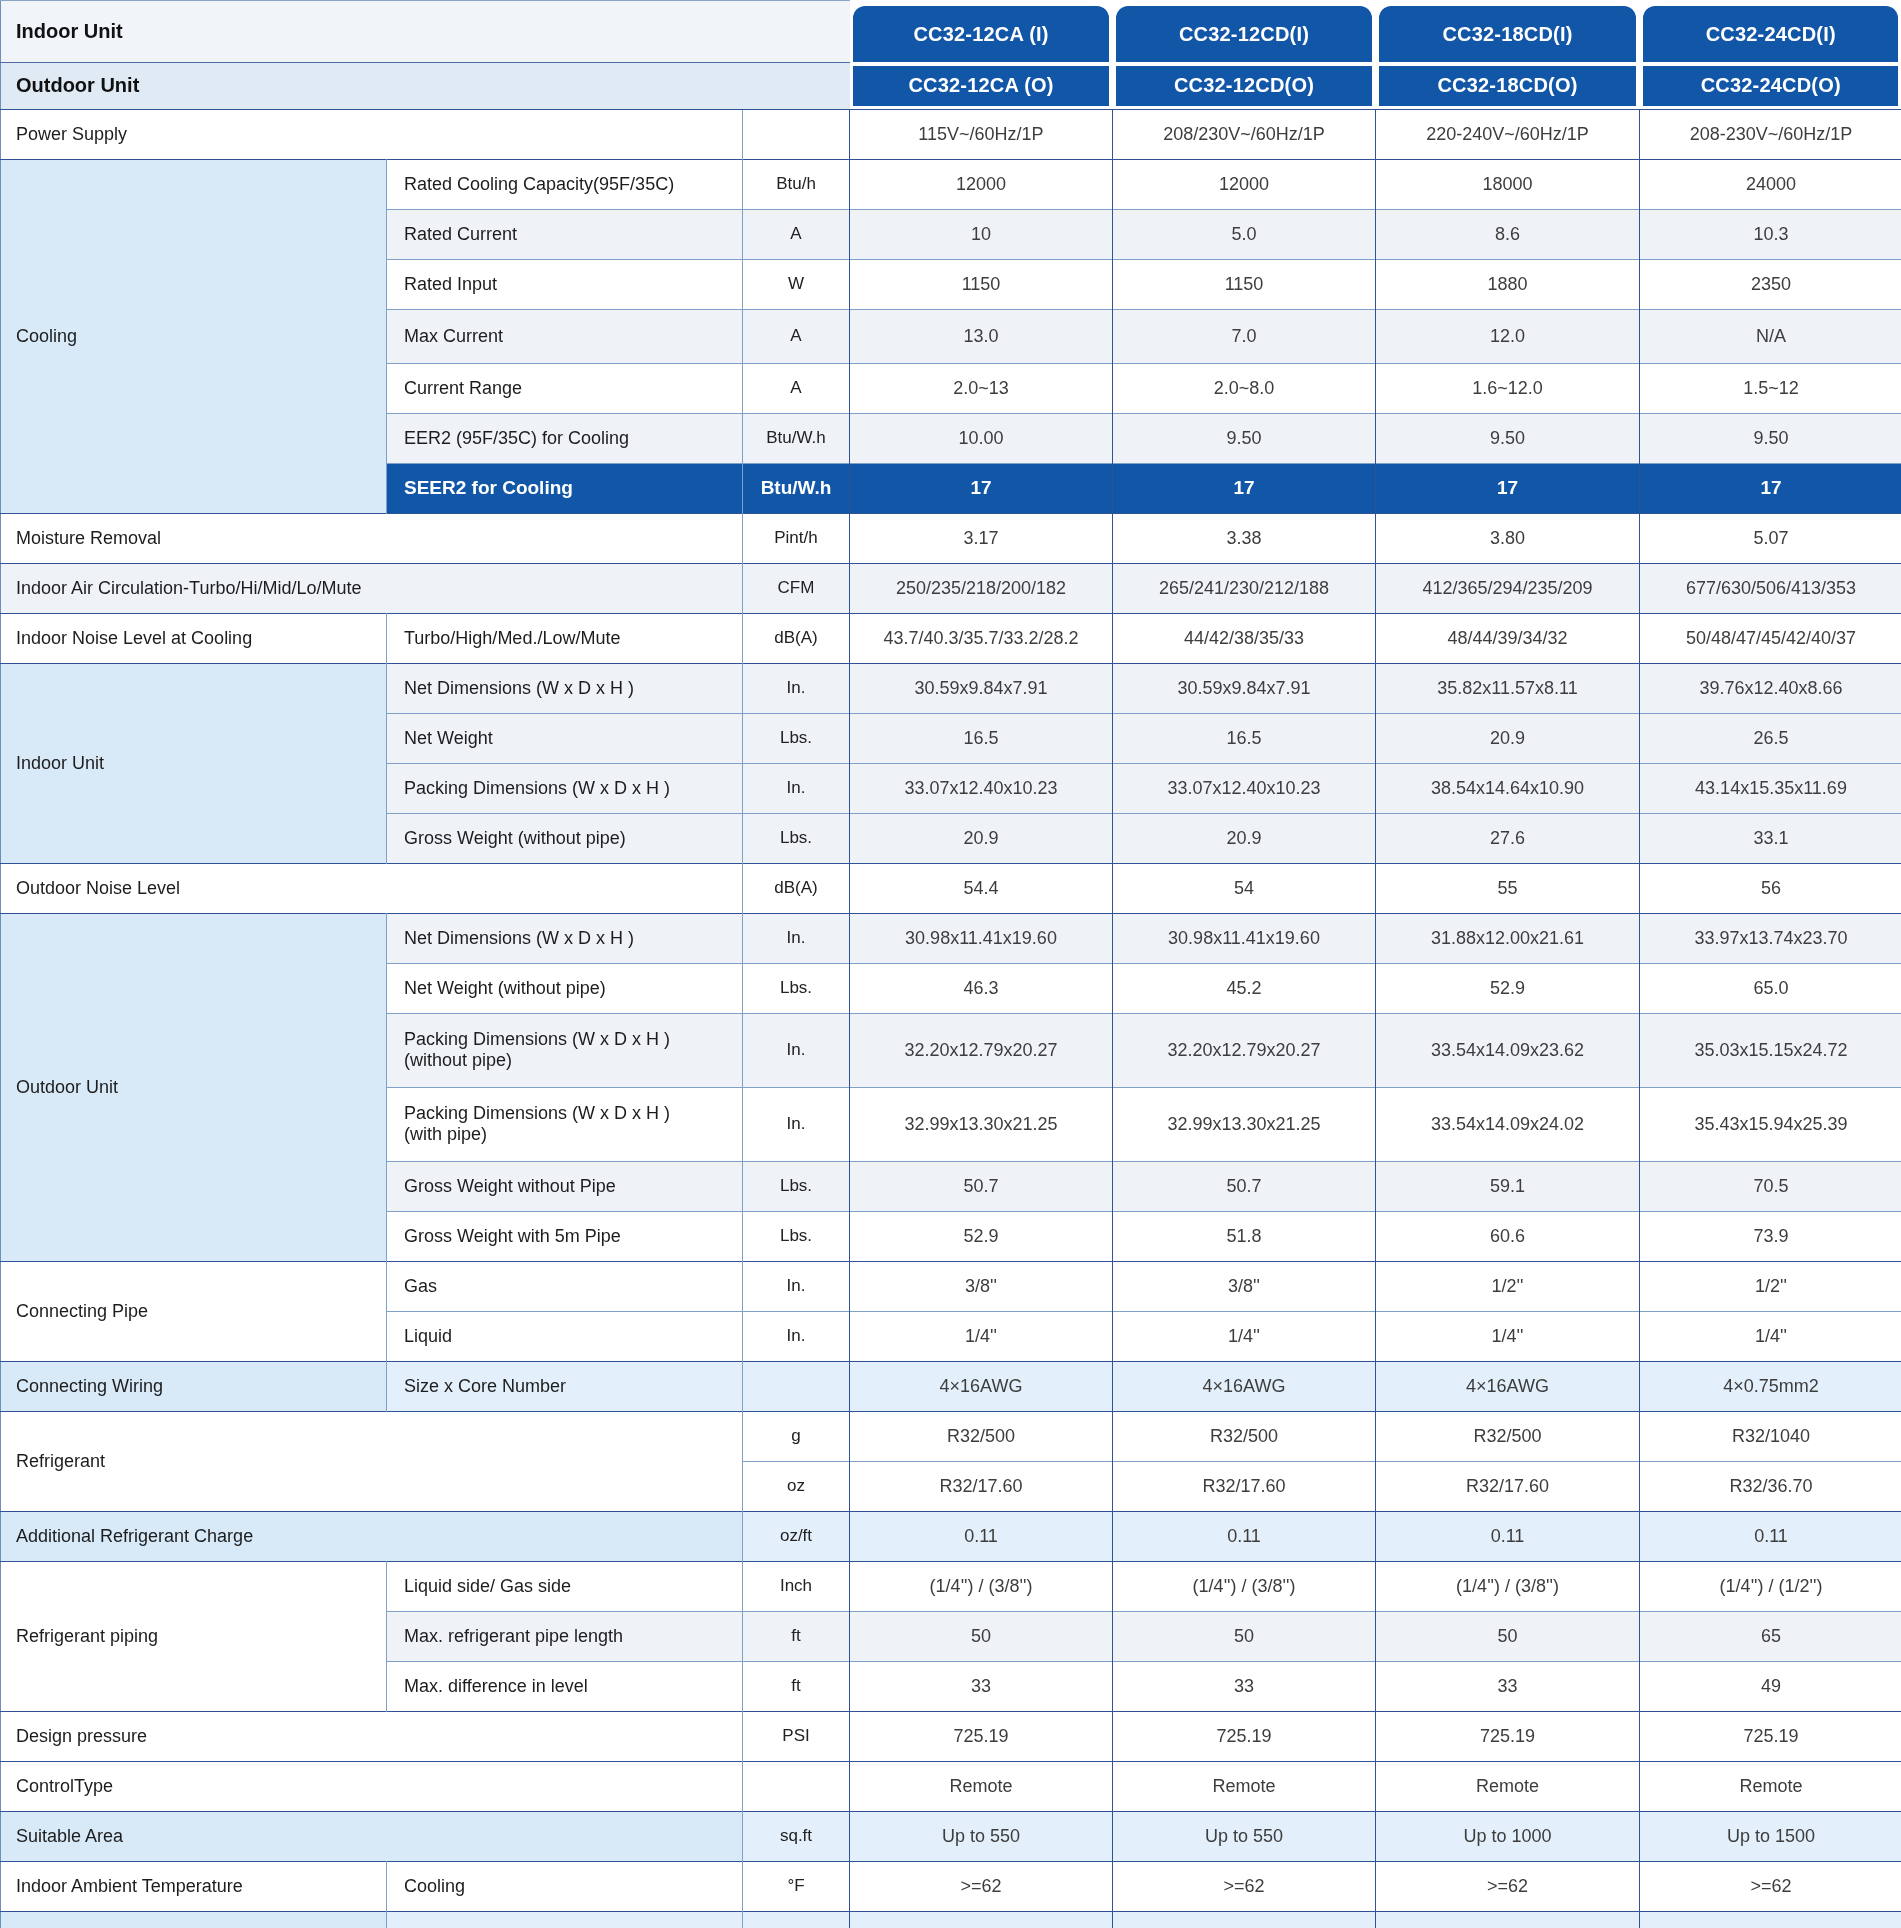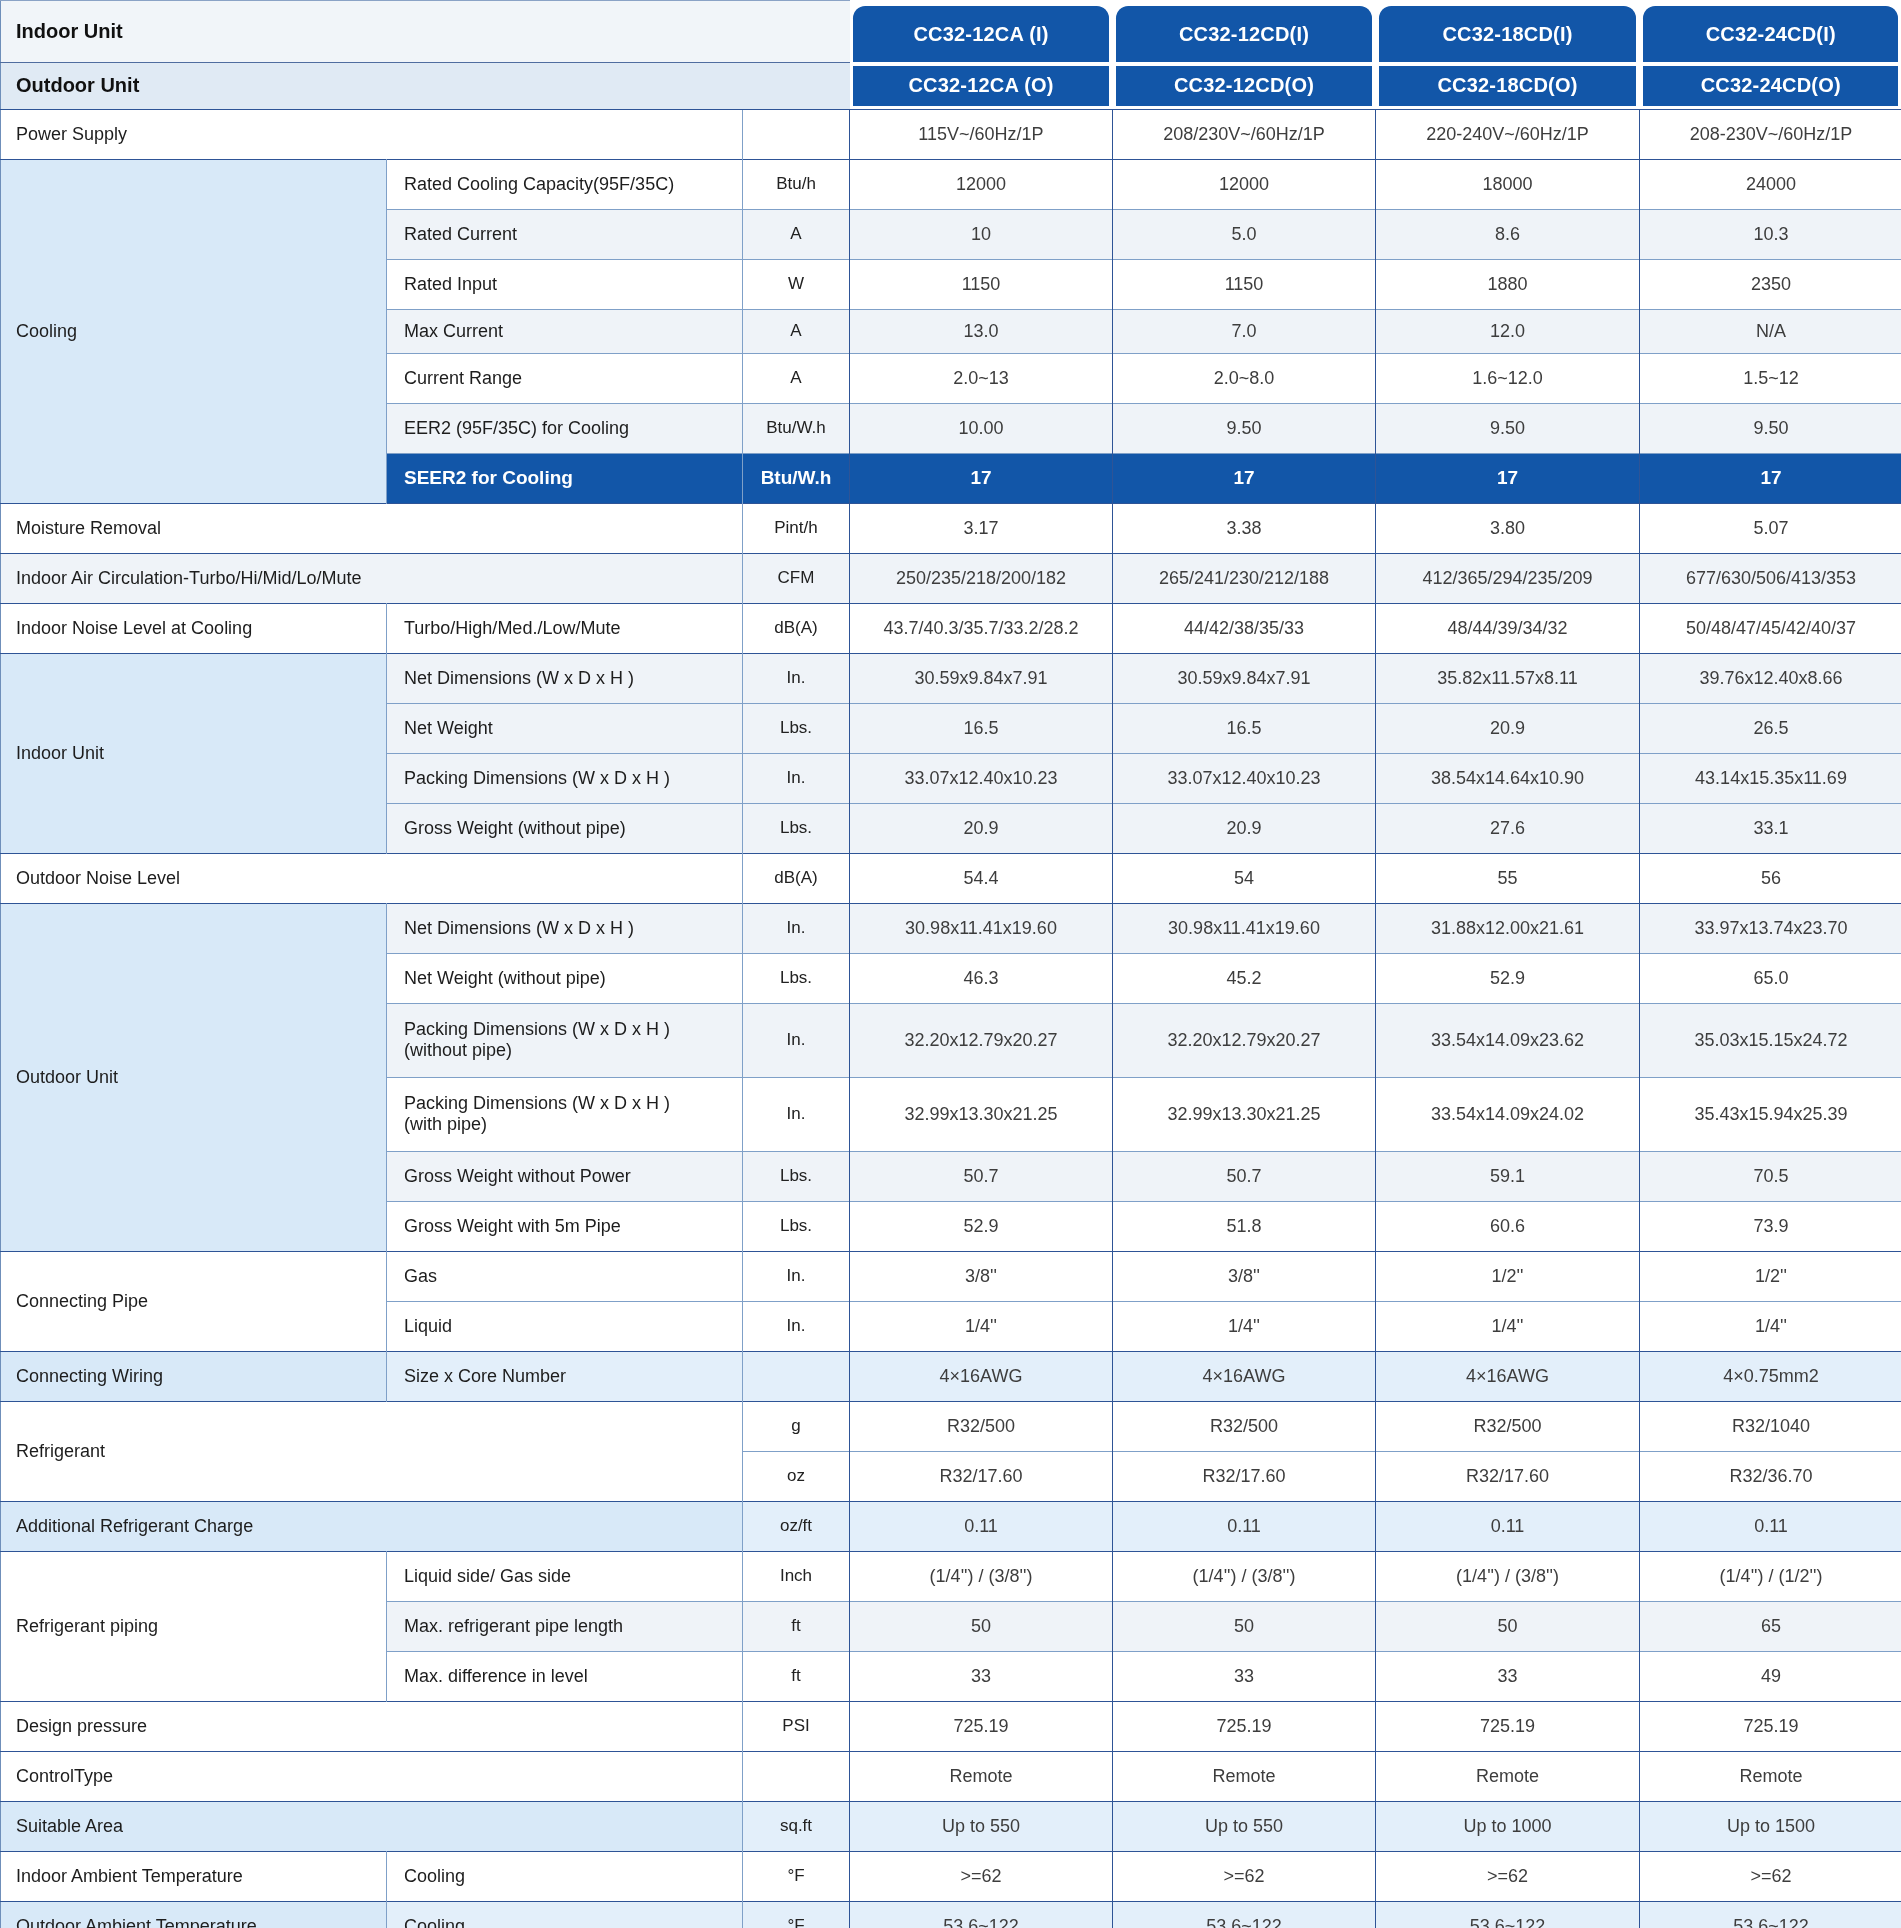--- a/index.html
+++ b/index.html
@@ -119,21 +119,21 @@
         <td class="val bg-g">10.3</td>
       </tr>
       <tr style="height: 50px;">
         <td class="sub bg-w">Rated Input</td>
         <td class="unit bg-w">W</td>
         <td class="val bg-w">1150</td>
         <td class="val bg-w">1150</td>
         <td class="val bg-w">1880</td>
         <td class="val bg-w">2350</td>
       </tr>
-      <tr style="height: 44px;">
+      <tr style="height: 54px;">
         <td class="sub bg-g">Max Current</td>
         <td class="unit bg-g">A</td>
         <td class="val bg-g">13.0</td>
         <td class="val bg-g">7.0</td>
         <td class="val bg-g">12.0</td>
         <td class="val bg-g">N/A</td>
       </tr>
       <tr style="height: 50px;">
         <td class="sub bg-w">Current Range</td>
         <td class="unit bg-w">A</td>
@@ -253,21 +253,21 @@
       <tr style="height: 74px;">
         <td class="sub bg-w">Packing Dimensions (W  x D x H )
 (with pipe)</td>
         <td class="unit bg-w">In.</td>
         <td class="val bg-w">32.99x13.30x21.25</td>
         <td class="val bg-w">32.99x13.30x21.25</td>
         <td class="val bg-w">33.54x14.09x24.02</td>
         <td class="val bg-w">35.43x15.94x25.39</td>
       </tr>
       <tr style="height: 50px;">
-        <td class="sub bg-g">Gross Weight without Power</td>
+        <td class="sub bg-g">Gross Weight without Pipe</td>
         <td class="unit bg-g">Lbs.</td>
         <td class="val bg-g">50.7</td>
         <td class="val bg-g">50.7</td>
         <td class="val bg-g">59.1</td>
         <td class="val bg-g">70.5</td>
       </tr>
       <tr style="height: 50px;">
         <td class="sub bg-w">Gross Weight with 5m Pipe</td>
         <td class="unit bg-w">Lbs.</td>
         <td class="val bg-w">52.9</td>

